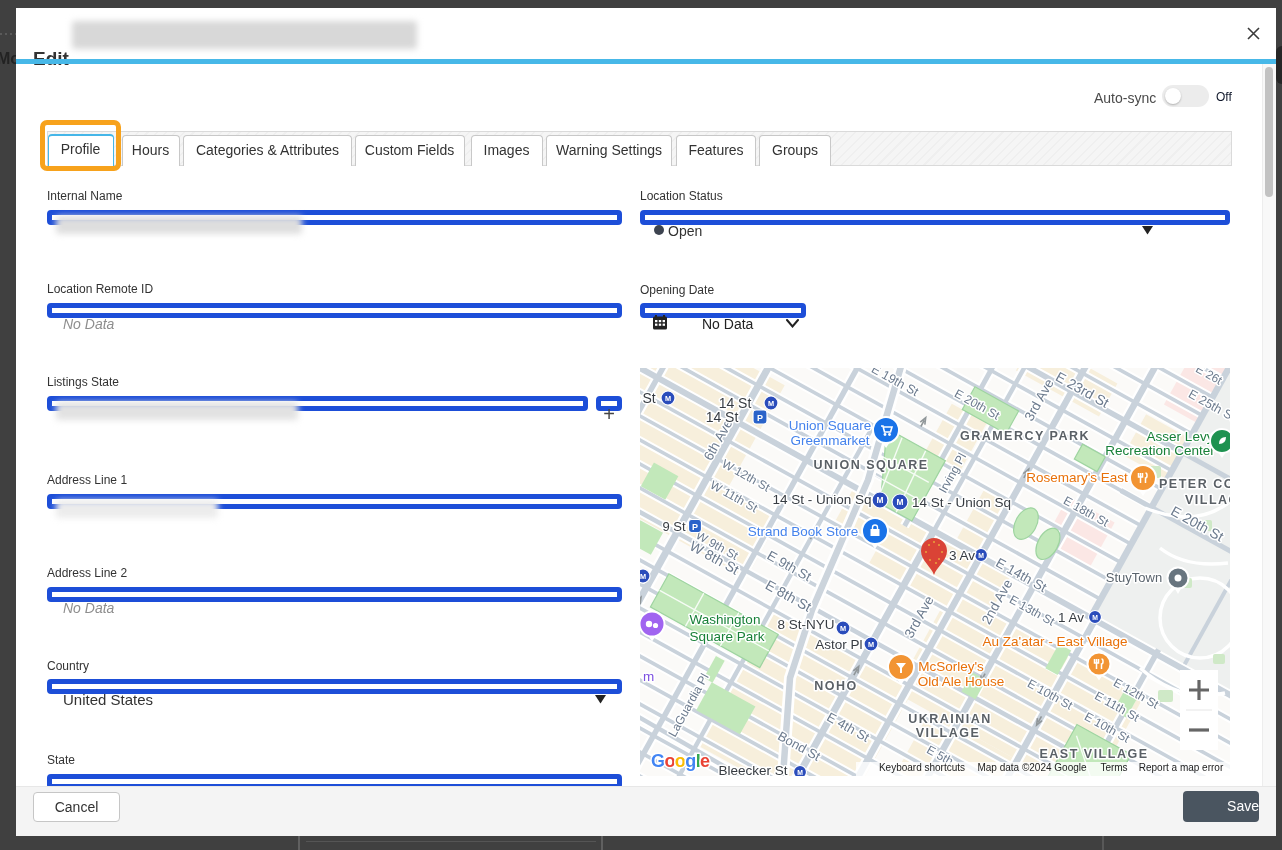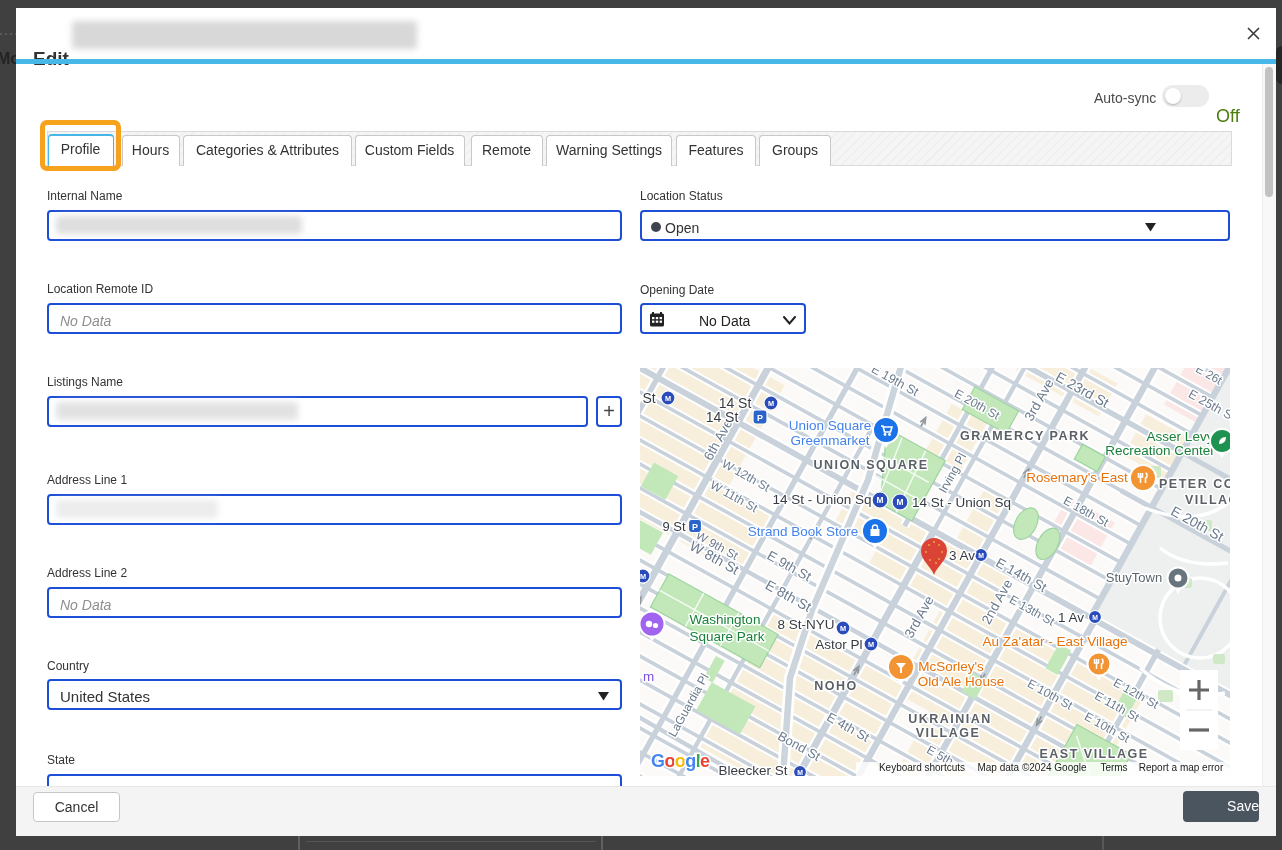--- a/index.html
+++ b/index.html
@@ -1,21 +1,21 @@
 <!DOCTYPE html>
 <html><head>
 <meta charset="utf-8">
 <style>
 * { margin:0; padding:0; box-sizing:border-box; }
 html,body { width:1282px; height:850px; }
 body { font-family:"Liberation Sans", sans-serif; background:#404040; position:relative; overflow:hidden; }
 .modal { position:absolute; left:16px; top:8px; width:1260px; height:828px; background:#fff; }
 .abs { position:absolute; }
 .lbl { position:absolute; font-size:12px; color:#333; }
-.inp { position:absolute; background:#fff; border:2px solid #1d4ed8; border-radius:4px; height:31px; }
+.inp { position:absolute; background:#fff; border:5px solid #1d4ed8; border-radius:4px; height:15px; }
 .nodata { font-style:italic; color:#8e8e8e; font-size:14px; position:absolute; left:11px; top:8px; }
 .redact { position:absolute; border-radius:3px; filter:blur(3px); }
 .tab { position:absolute; top:3.5px; height:31.5px; background:#fff; border:1px solid #c8c8c8; border-bottom:none; border-radius:4px 4px 0 0; font-size:14px; color:#333; text-align:center; line-height:29px; }
 .tab.active { border-color:#45b6e8; border-top:2px solid #45b6e8; z-index:3; height:32px; top:3px; line-height:27px; }
 </style>
 </head>
 <body>
 
 <div class="abs" style="left:0;top:33px;width:16px;height:2px;background:repeating-linear-gradient(90deg,#5a5a5a 0 2px,#404040 2px 5px);"></div>
 <div class="abs" style="left:-3px;top:50px;color:#222;font-size:16px;font-weight:bold;">Mo</div>
@@ -33,47 +33,47 @@
       <path d="M1 1 L12 12 M12 1 L1 12" stroke="#3a3a3a" stroke-width="1.6"></path>
     </svg>
   <div class="abs" style="left:0;top:50.5px;width:1260px;height:5px;background:#47b8e8;"></div>
 
   <div class="abs" style="left:1246px;top:56px;width:14px;height:722px;background:#f8f8f8;border-left:1px solid #ededed;"></div>
   <div class="abs" style="left:1249px;top:59px;width:8px;height:130px;background:#c2c2c2;border-radius:4px;"></div>
 
   <div class="abs" style="left:1078px;top:82px;font-size:14px;color:#4a4a4a;">Auto-sync</div>
   <div class="abs" style="left:1146px;top:77px;width:47px;height:22px;border-radius:11px;background:#ececec;"></div>
   <div class="abs" style="left:1149px;top:80px;width:16px;height:16px;border-radius:50%;background:#fff;box-shadow:0 1px 2px rgba(0,0,0,0.25);"></div>
-  <div class="abs" style="left:1200px;top:98px;font-size:18px;color:#4d7c0f;">Off</div>
+  <div class="abs" style="left:1200px;top:82px;font-size:12px;color:#0f172a;">Off</div>
 
   <div class="abs" style="left:31px;top:123px;width:1185px;height:35px;border:1px solid #dadada;background:repeating-linear-gradient(135deg,#f5f5f5 0 5px,#efefef 5px 6.5px);">
   </div>
   <div class="abs" style="left:31px;top:123px;width:1185px;height:36px;">
     <div class="tab active" style="left:0.5px;width:66px;">Profile</div>
     <div class="tab" style="left:74.5px;width:58px;">Hours</div>
     <div class="tab" style="left:136px;width:169px;">Categories &amp; Attributes</div>
     <div class="tab" style="left:307.5px;width:110px;">Custom Fields</div>
-    <div class="tab" style="left:423.5px;width:72px;">Remote</div>
+    <div class="tab" style="left:423.5px;width:72px;">Images</div>
     <div class="tab" style="left:499px;width:126px;">Warning Settings</div>
     <div class="tab" style="left:629px;width:80px;">Features</div>
     <div class="tab" style="left:712px;width:72px;">Groups</div>
   </div>
 
   <div class="abs" style="left:24px;top:112px;width:81px;height:50.5px;border:5px solid #f7a21c;border-radius:7px;z-index:5;"></div>
 
   <div class="lbl" style="left:31px;top:181px;">Internal Name</div>
   <div class="inp" style="left:31px;top:202px;width:575px;"></div>
   <div class="redact" style="left:40px;top:208px;width:246px;height:18px;background:#dedede;"></div>
 
   <div class="lbl" style="left:31px;top:274px;">Location Remote ID</div>
   <div class="inp" style="left:31px;top:295px;width:575px;">
       <span class="nodata">No Data</span>
     </div>
 
-  <div class="lbl" style="left:31px;top:367px;">Listings Name</div>
+  <div class="lbl" style="left:31px;top:367px;">Listings State</div>
   <div class="inp" style="left:31px;top:388px;width:541px;"></div>
   <div class="redact" style="left:40px;top:394px;width:242px;height:18px;background:#e2e2e2;"></div>
   <div class="inp" style="left:580px;top:388px;width:26px;text-align:center;font-size:20px;color:#444;line-height:27px;">+</div>
 
   <div class="lbl" style="left:31px;top:465px;">Address Line 1</div>
   <div class="inp" style="left:31px;top:486px;width:575px;"></div>
   <div class="redact" style="left:40px;top:492px;width:162px;height:18px;background:#ececec;"></div>
 
   <div class="lbl" style="left:31px;top:558px;">Address Line 2</div>
   <div class="inp" style="left:31px;top:579px;width:575px;">

